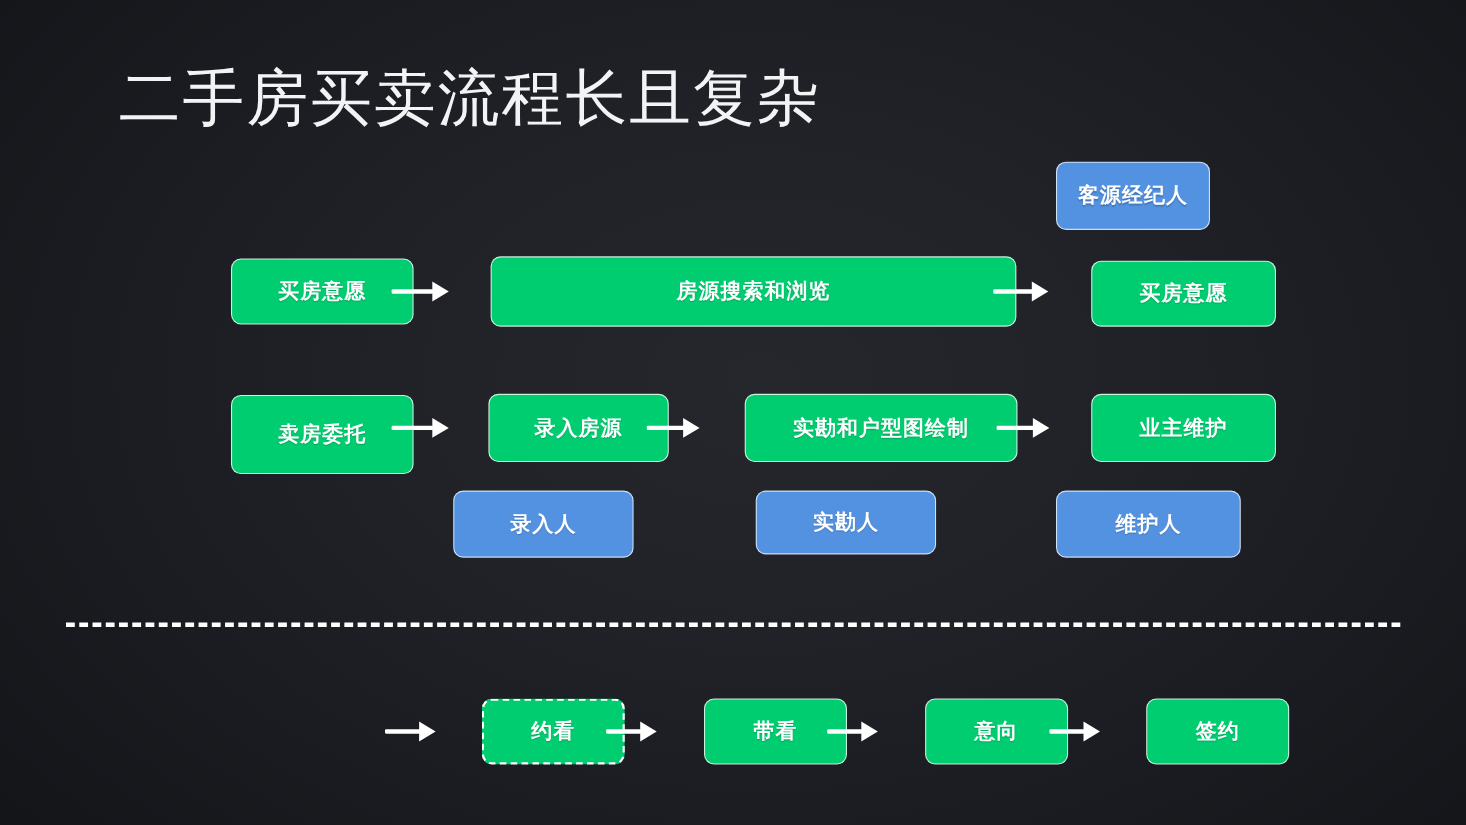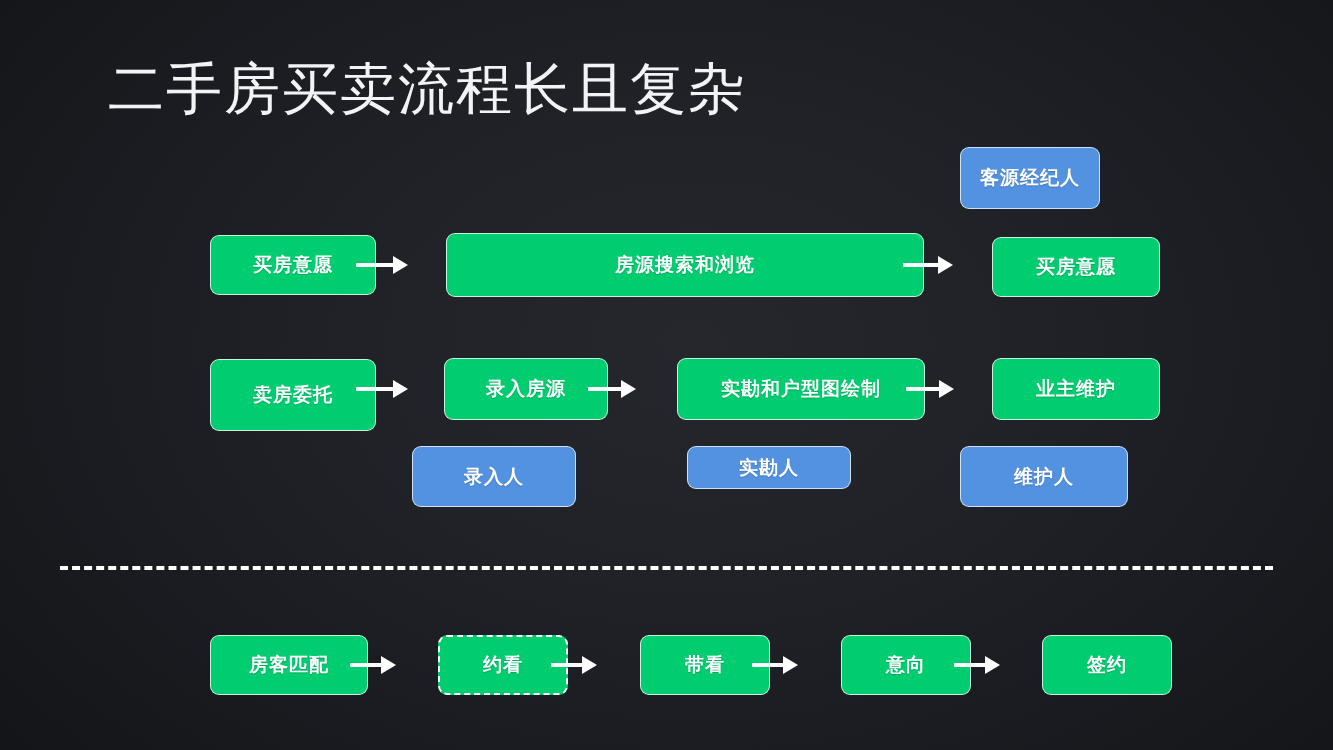--- a/index.html
+++ b/index.html
@@ -133,27 +133,26 @@
 
   <div class="arrow" style="left:906px; top:378px; width:48px;">
     <div class="shaft"></div>
       <div class="head"></div>
   </div>
 
   <div class="node blue" style="left:412px; top:446px; width:164px; height:61px;">录入人</div>
 
   <div class="node green" style="left:960px; top:358px; width:168px; height:62px;">业主维护</div>
 
-  <div class="node blue" style="left:687px; top:446px; width:164px; height:43px;">实勘人</div>
+  <div class="node blue" style="left:687px; top:446px; width:164px; height:58px;">实勘人</div>
 
   <div class="node blue" style="left:960px; top:446px; width:168px; height:61px;">维护人</div>
 
   <div class="divider" style="left:60px; top:566px; width:1213px;"></div>
 
-  <div class="node green" style="left:178px; top:635px; width:158px; height:60px;">房客匹配</div>
 
   <div class="arrow" style="left:350px; top:654px; width:46px;">
     <div class="shaft"></div>
       <div class="head"></div>
   </div>
 
   <div class="node green dashed" style="left:406px; top:635px; width:130px; height:60px;">约看</div>
 
   <div class="arrow" style="left:551px; top:654px; width:46px;">
     <div class="shaft"></div>

